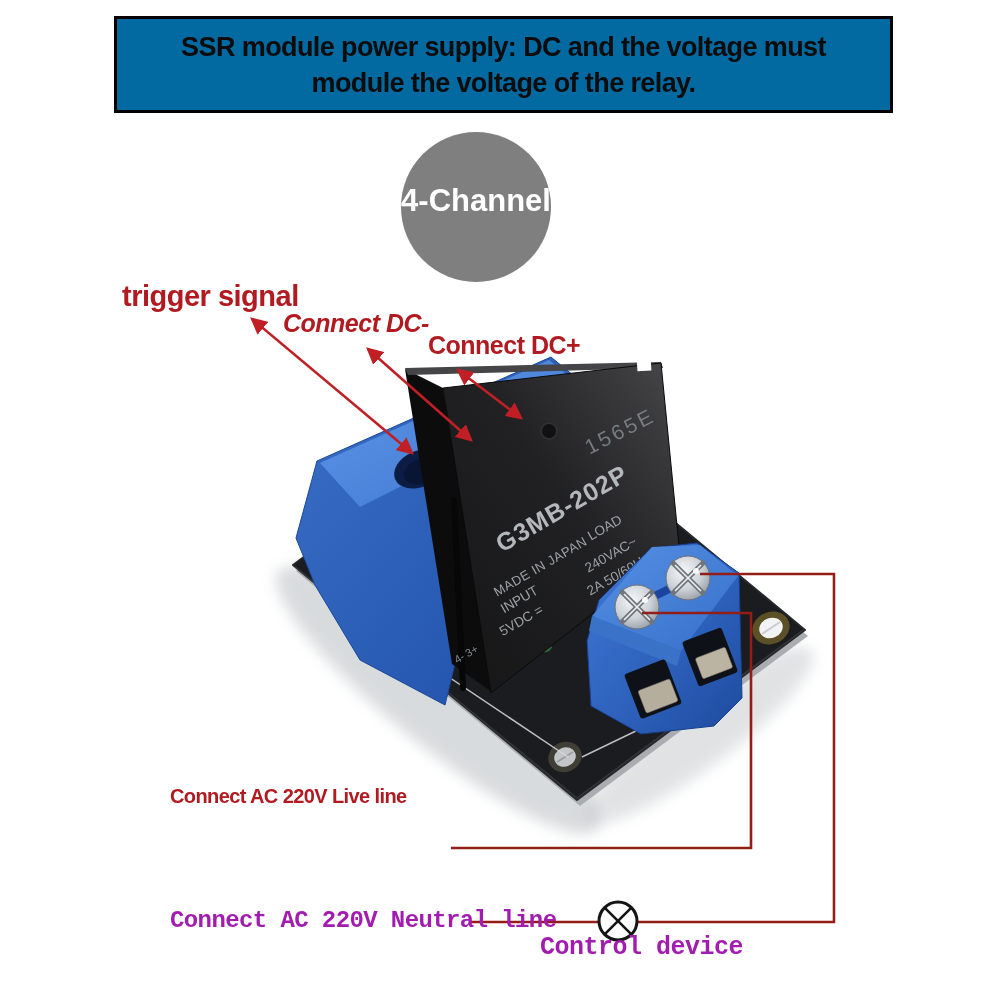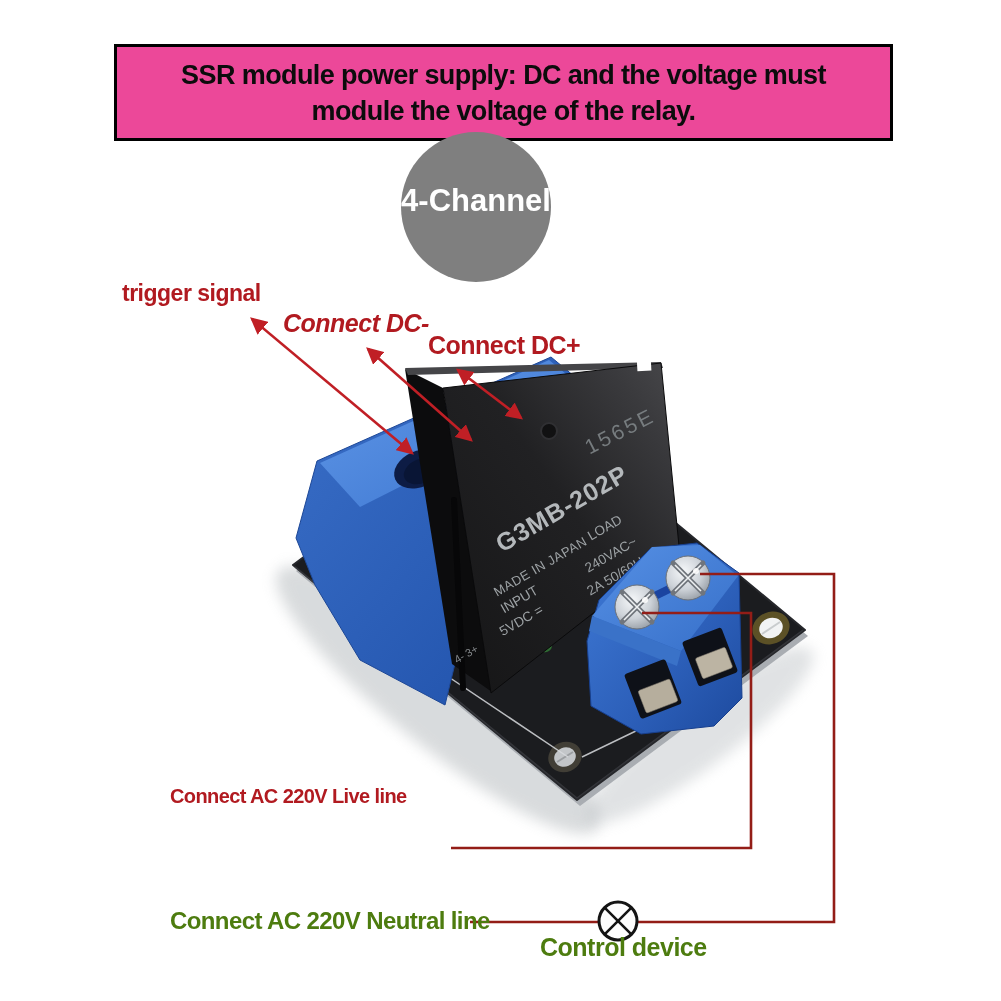--- a/index.html
+++ b/index.html
@@ -1,29 +1,29 @@
 <!DOCTYPE html>
 <html style="--label_red: #b11a20; --arrow_red: #c01f25; --wire_red: #931d17; --badge_gray: #7f7f7f; --terminal_blue: #2f68c4; --pcb_black: #1b1c1f;"><head>
 <meta charset="utf-8">
 <style>
   html,body{margin:0;padding:0;background:#ffffff;}
   #stage{position:relative;width:1001px;height:1001px;background:#fff;overflow:hidden;
          font-family:"Liberation Sans","DejaVu Sans",sans-serif;}
   #art{position:absolute;left:0;top:0;z-index:1;}
   .banner{position:absolute;left:114px;top:16px;width:779px;height:97px;box-sizing:border-box;
-          border:3px solid #000;background:#ec4899;display:flex;flex-direction:column;
-          justify-content:center;align-items:center;z-index:2;margin-top:28px;}
+          border:3px solid #000;background:#0369a1;display:flex;flex-direction:column;
+          justify-content:center;align-items:center;z-index:2;}
   .banner div{font-size:27px;font-weight:bold;color:#0c0c0c;line-height:36px;letter-spacing:-0.6px;}
   .badge{position:absolute;left:401px;top:132px;width:150px;height:150px;border-radius:50%;
          background:var(--badge_gray,#7f7f7f);display:flex;align-items:center;justify-content:center;z-index:2;}
   .badge span{color:#fff;font-size:31px;font-weight:bold;letter-spacing:0px;transform:translateY(-6px);}
   .lbl{position:absolute;font-weight:bold;white-space:nowrap;z-index:3;}
   .red{color:var(--label_red,#b11a20);}
-  .blk{color:#4d7c0f;}
-  #lbl-trigger{left:122px;top:280px;font-size:23px;letter-spacing:-0.5px;}
+  .blk{color:#a21caf;font-family:Liberation Mono, monospace;}
+  #lbl-trigger{left:122px;top:280px;font-size:29px;letter-spacing:-0.5px;}
   #lbl-dcminus{left:283px;top:309px;font-size:25px;letter-spacing:-0.5px;font-style:italic;}
   #lbl-dcplus{left:428px;top:331px;font-size:25px;letter-spacing:-0.5px;}
   #lbl-live{left:170px;top:785px;font-size:20px;letter-spacing:-0.6px;}
   #lbl-neutral{left:170px;top:907px;font-size:24px;letter-spacing:-0.6px;}
   #lbl-control{left:540px;top:933px;width:156px;font-size:25px;letter-spacing:-0.5px;}
   svg text{font-family:"Liberation Sans","DejaVu Sans",sans-serif;}
 </style>
 </head>
 <body>
 

